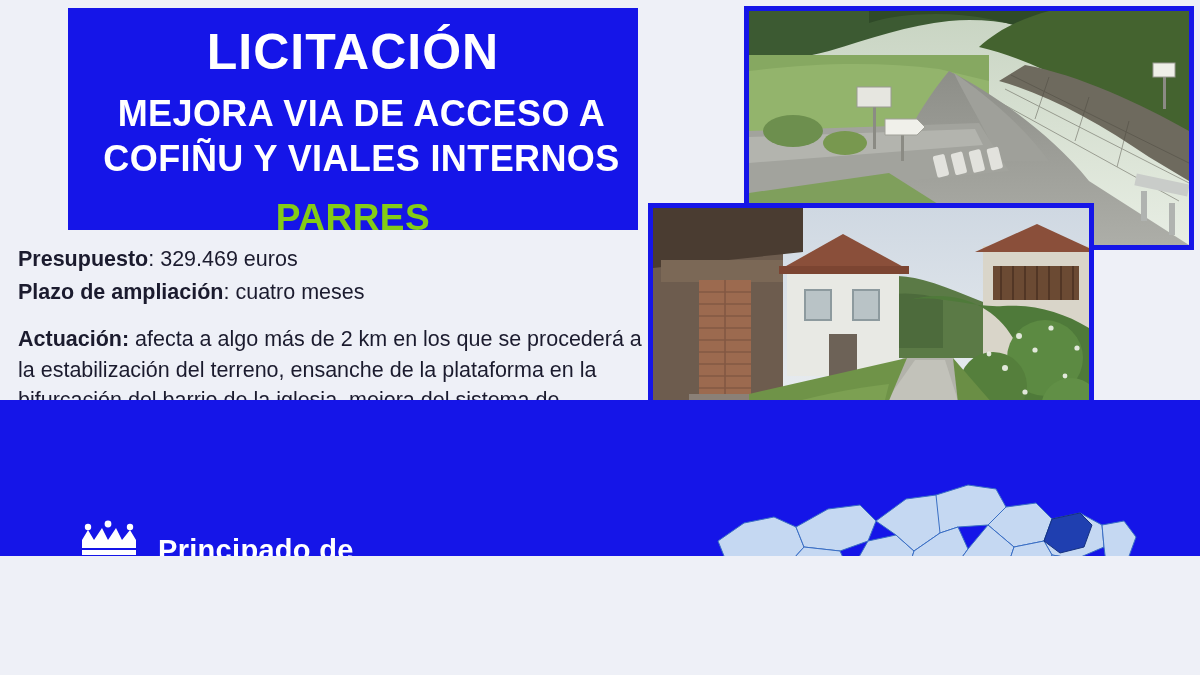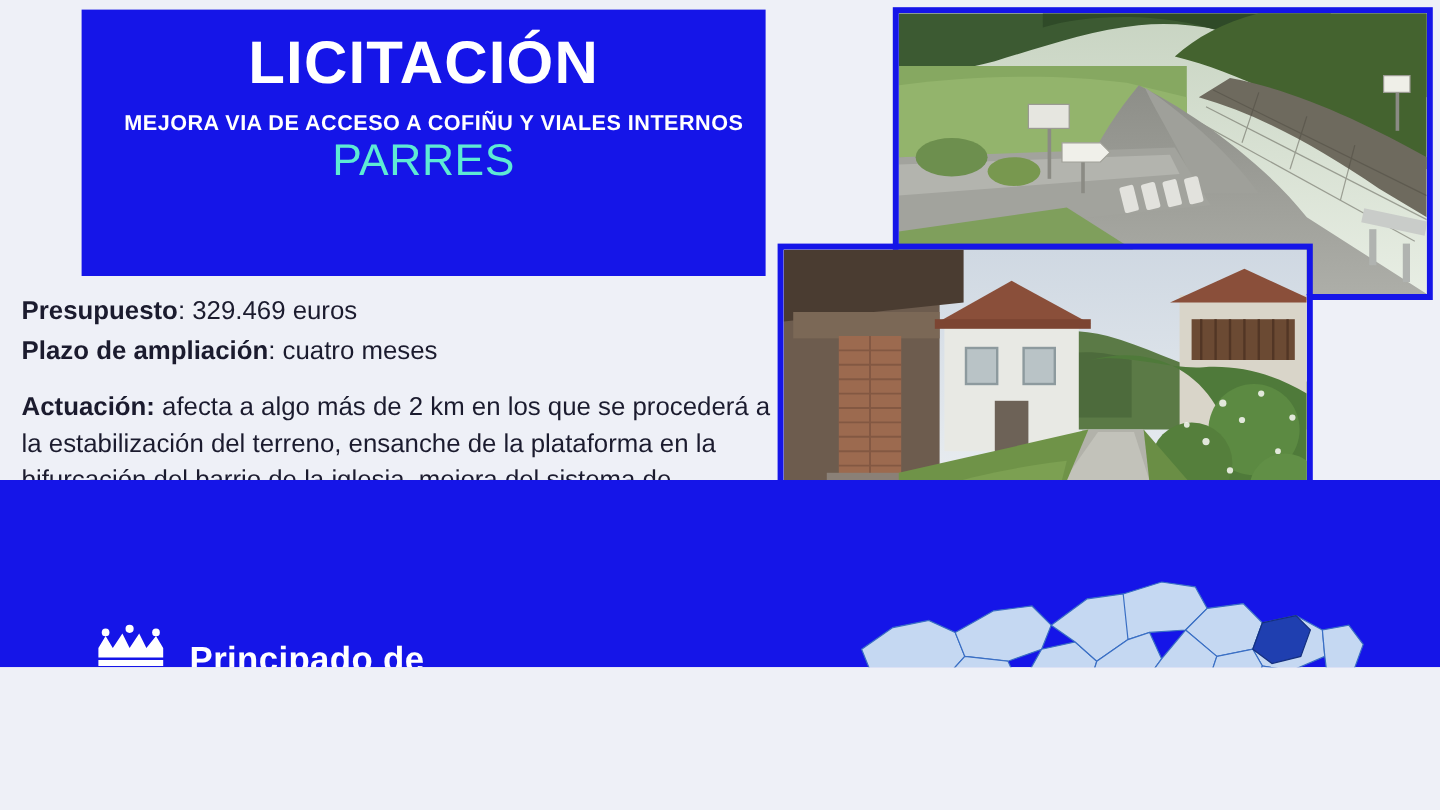--- a/index.html
+++ b/index.html
@@ -40,34 +40,34 @@
   .title-main {
     color: #ffffff;
     font-size: 50px;
     font-weight: bold;
     letter-spacing: 1px;
     line-height: 1.05;
     text-align: center;
   }
   .title-sub {
     color: #ffffff;
-    font-size: 18px;
+    font-size: 36px;
     font-weight: bold;
     text-align: center;
     line-height: 1.25;
     margin-top: 12px;
     letter-spacing: 0.4px;
     padding-left: 17px;
   }
   .title-place {
-    color: #5eead4;
+    color: #84cc16;
     font-size: 37px;
-    font-weight: normal;
+    font-weight: bold;
     text-align: center;
-    margin-top: 0;
+    margin-top: 16px;
     letter-spacing: 0.5px;
   }
 
   
   .body-text {
     position: absolute;
     left: 18px;
     top: 244px;
     width: 625px;
     color: #1b1b2e;

